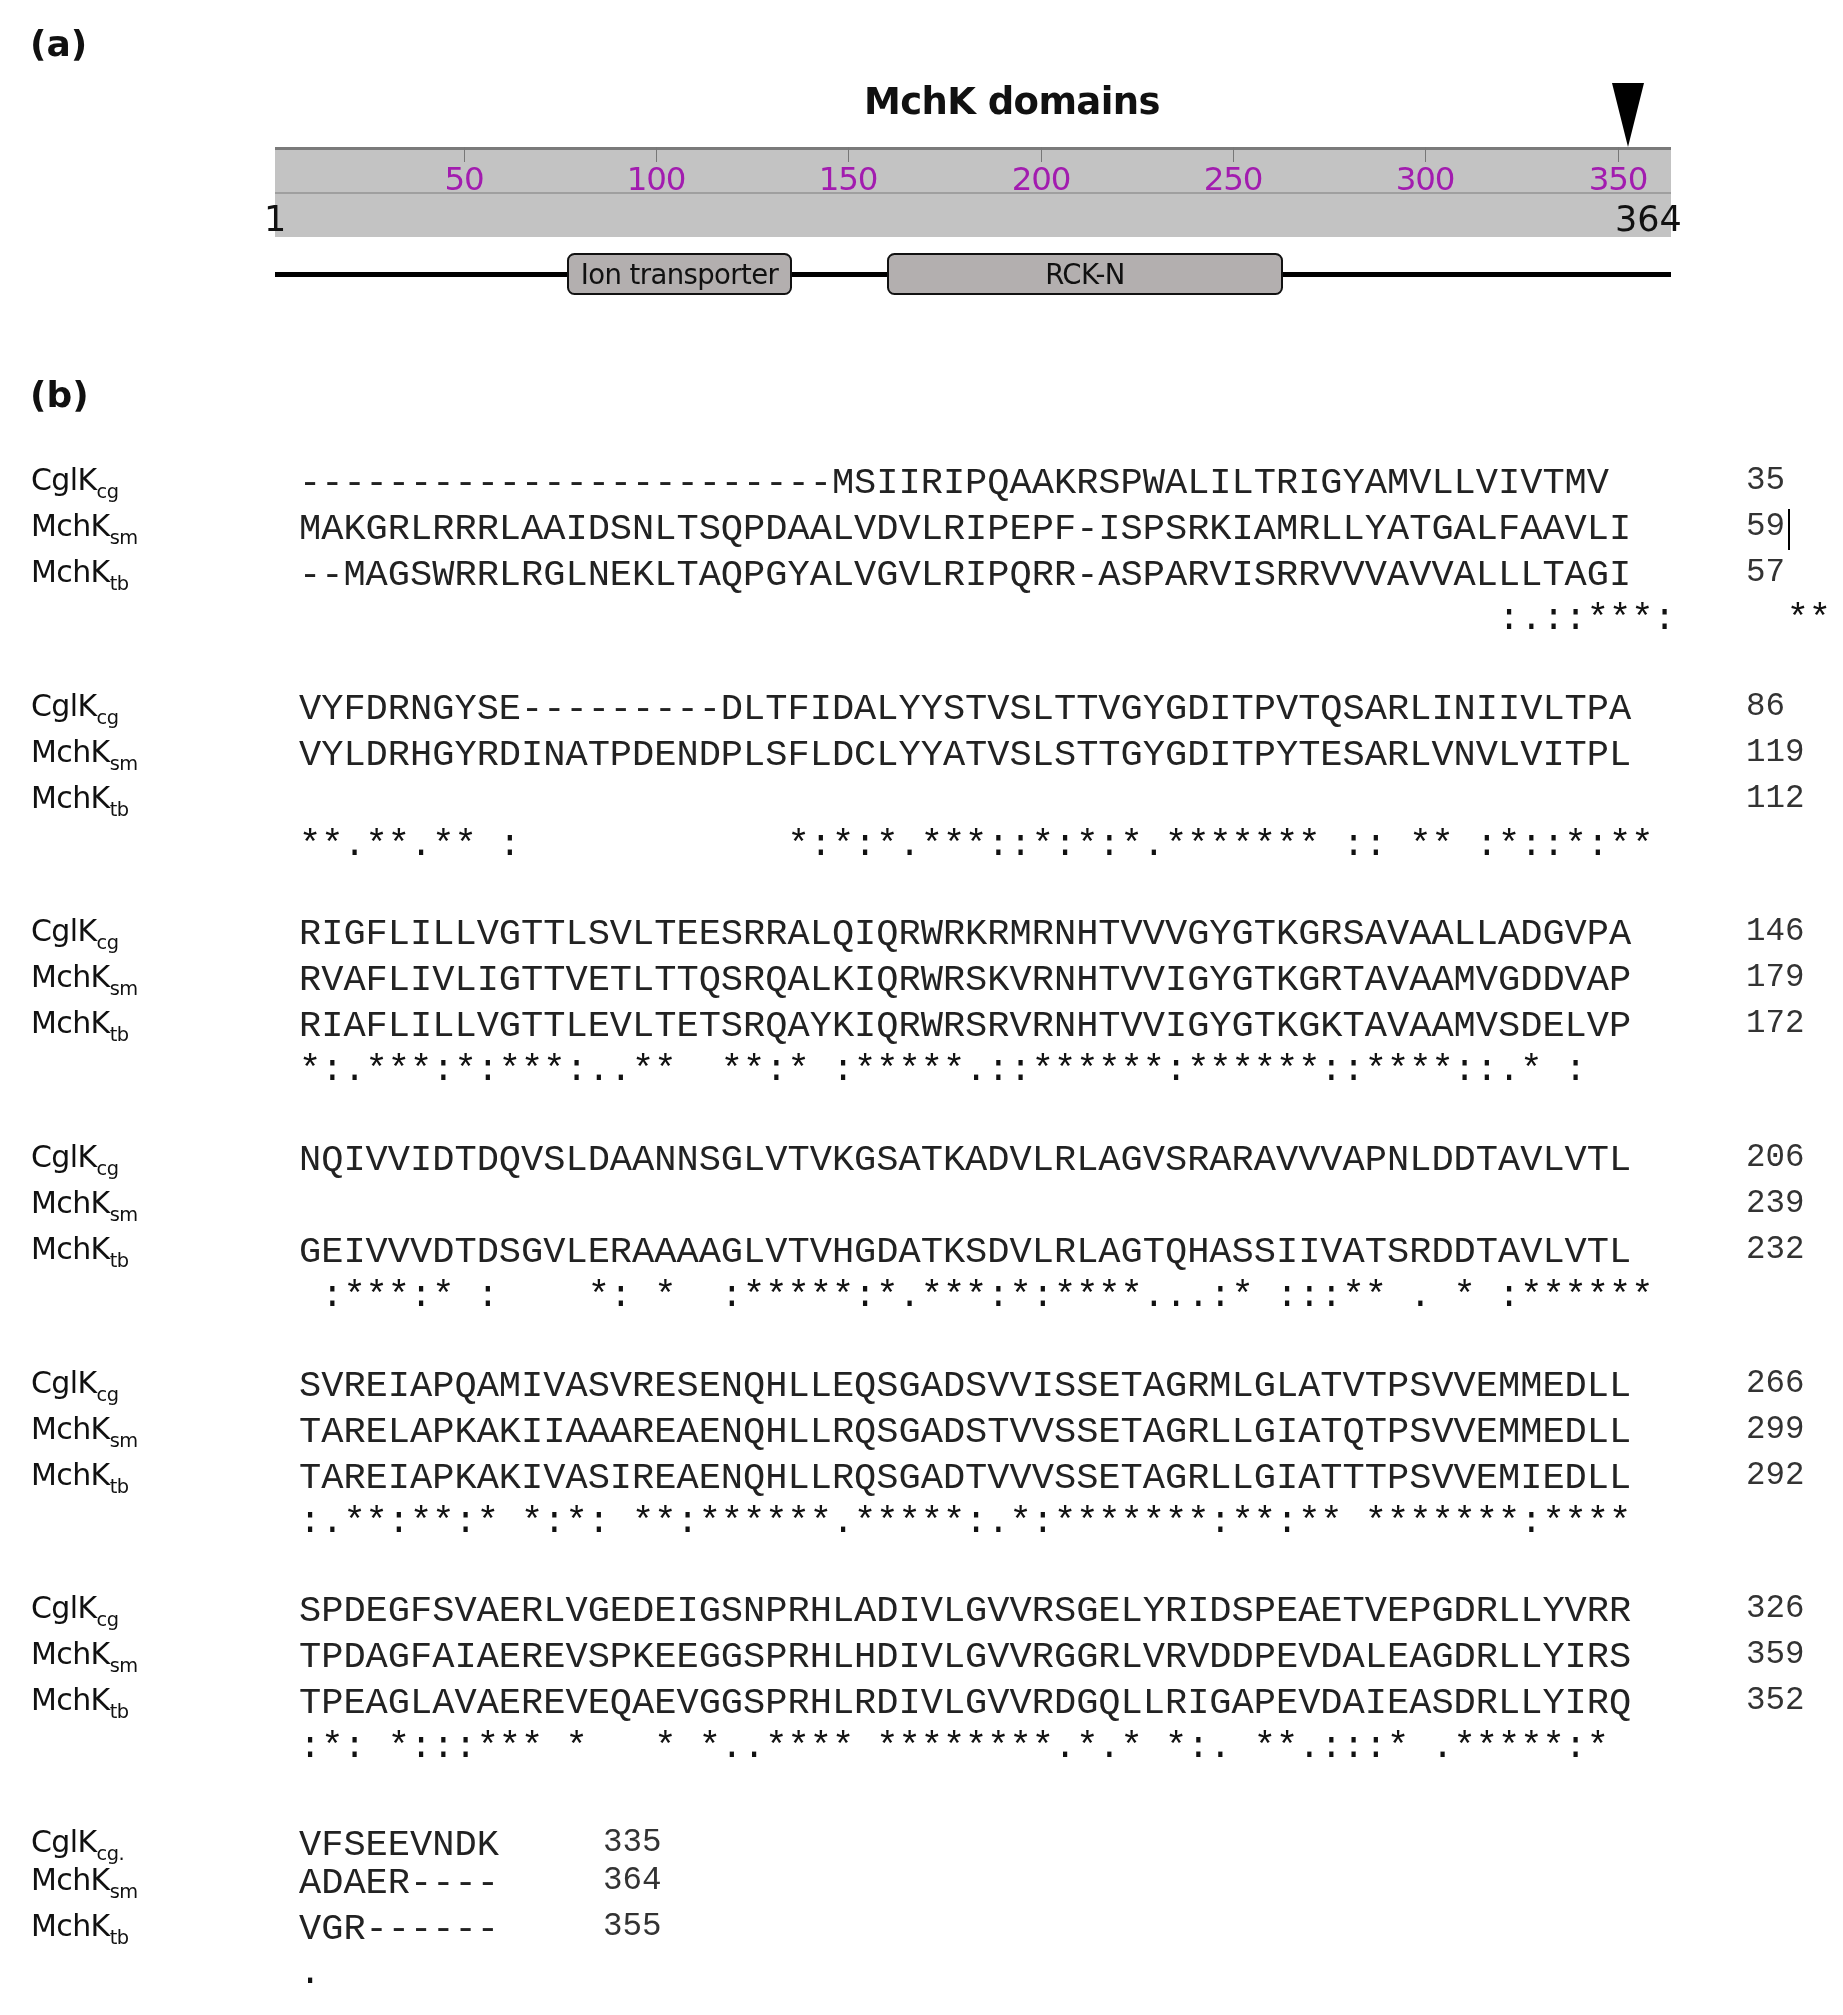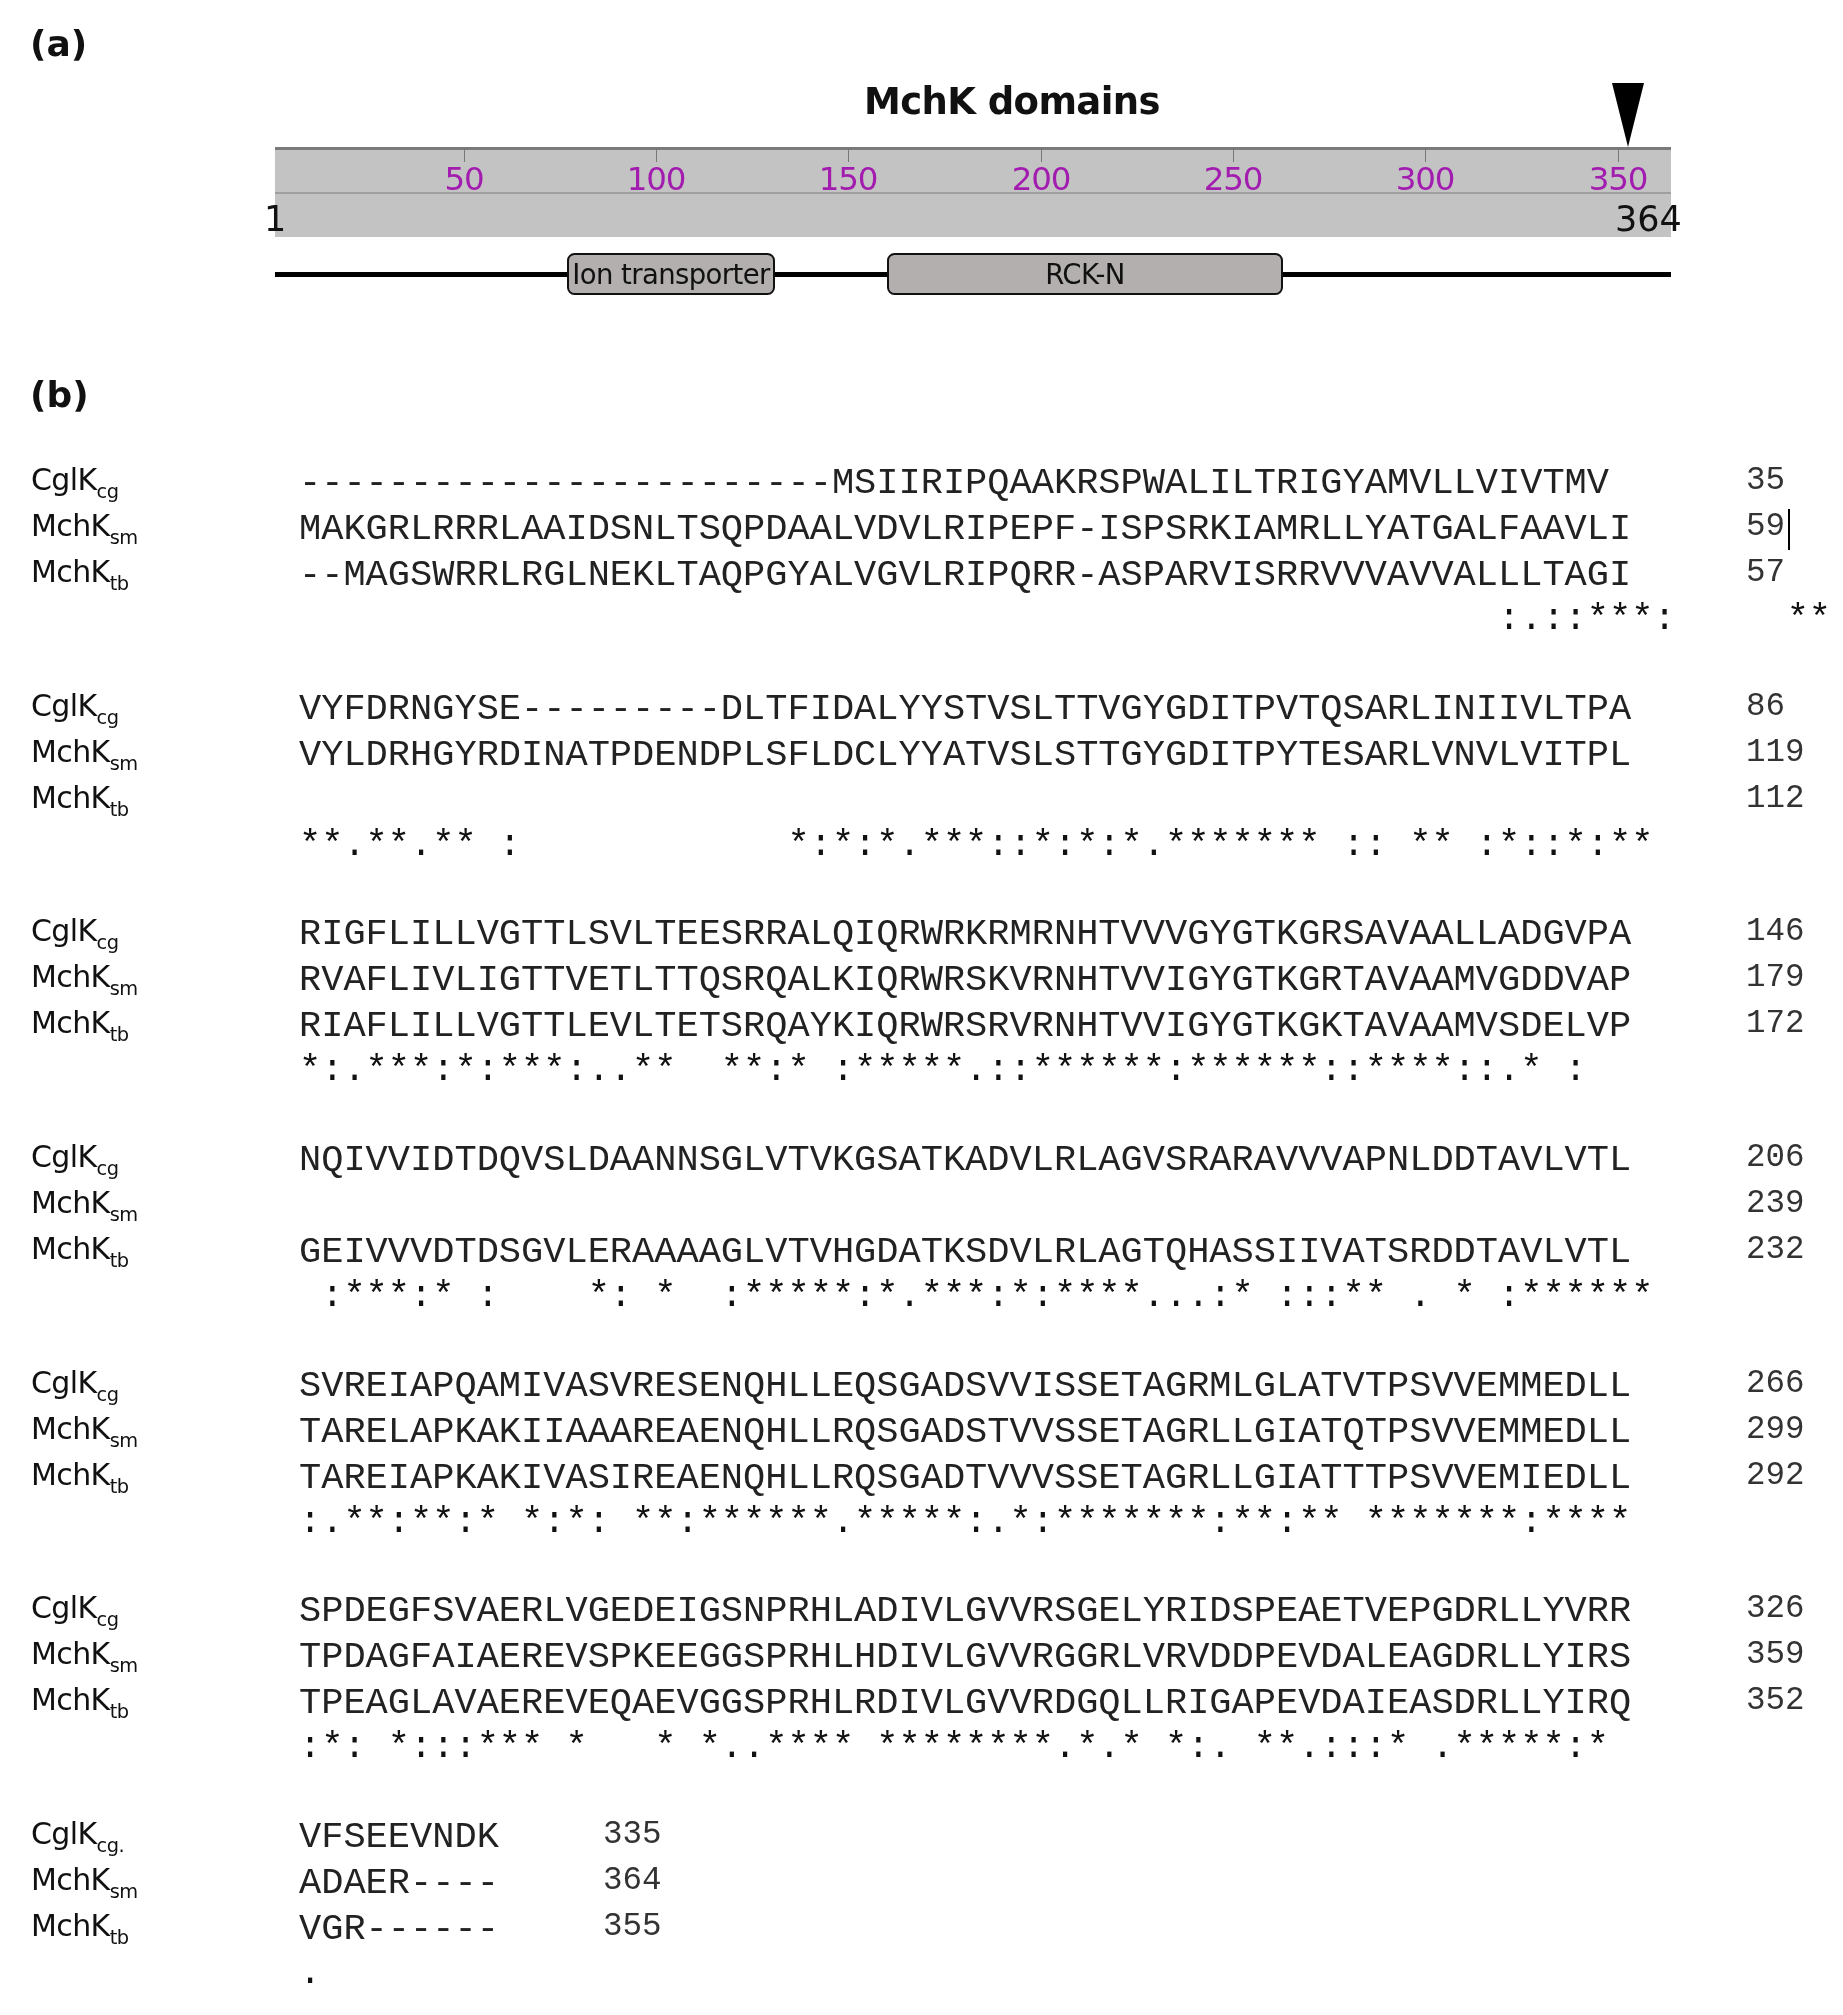--- a/index.html
+++ b/index.html
@@ -48,21 +48,21 @@
         <div class="tick" style="left: 1150px;"></div>
         <div class="tick-label" style="left: 1150px;">300</div>
         <div class="tick" style="left: 1343px;"></div>
         <div class="tick-label" style="left: 1343px;">350</div>
       </div>
   </div>
   <div class="end-label" style="left:264px; top:199px;">1</div>
   <div class="end-label" style="left:1615px; top:199px;">364</div>
   <div id="domain-line"></div>
   <div id="domain-boxes">
-      <div class="domain-box" style="left: 567px; width: 208px;">Ion transporter</div>
+      <div class="domain-box" style="left: 567px; width: 225px;">Ion transporter</div>
       <div class="domain-box" style="left: 887px; width: 396px;">RCK-N</div>
     </div>
 </div>
 
 <div>
   <div class="panel-label" style="top:374px;">(b)</div>
   <div id="alignment">
       <div class="aln-block" style="top: 462px;">
         <div class="aln-row" style="top: 0px;">
           <div class="seq-name"><span>CglK</span><sub>cg</sub></div>
@@ -164,21 +164,21 @@
           <div class="seq-num" style="left: 1746px;">359</div>
         </div>
         <div class="aln-row" style="top: 92px;">
           <div class="seq-name"><span>MchK</span><sub>tb</sub></div>
           <div class="seq">TPEAGLAVAEREVEQAEVGGSPRHLRDIVLGVVRDGQLLRIGAPEVDAIEASDRLLYIRQ</div>
           <div class="seq-num" style="left: 1746px;">352</div>
         </div>
         <div class="cons" style="top: 136px;">:*: *:::*** *   * *..**** ********.*.* *:. **.:::* .*****:*</div>
       </div>
       <div class="aln-block" style="top: 1816px;">
-        <div class="aln-row" style="top: 0px;">
+        <div class="aln-row" style="top: 8px;">
           <div class="seq-name"><span>CglK</span><sub>cg.</sub></div>
           <div class="seq">VFSEEVNDK</div>
           <div class="seq-num" style="left: 603px;">335</div>
         </div>
         <div class="aln-row" style="top: 46px;">
           <div class="seq-name"><span>MchK</span><sub>sm</sub></div>
           <div class="seq">ADAER----</div>
           <div class="seq-num" style="left: 603px;">364</div>
         </div>
         <div class="aln-row" style="top: 92px;">

